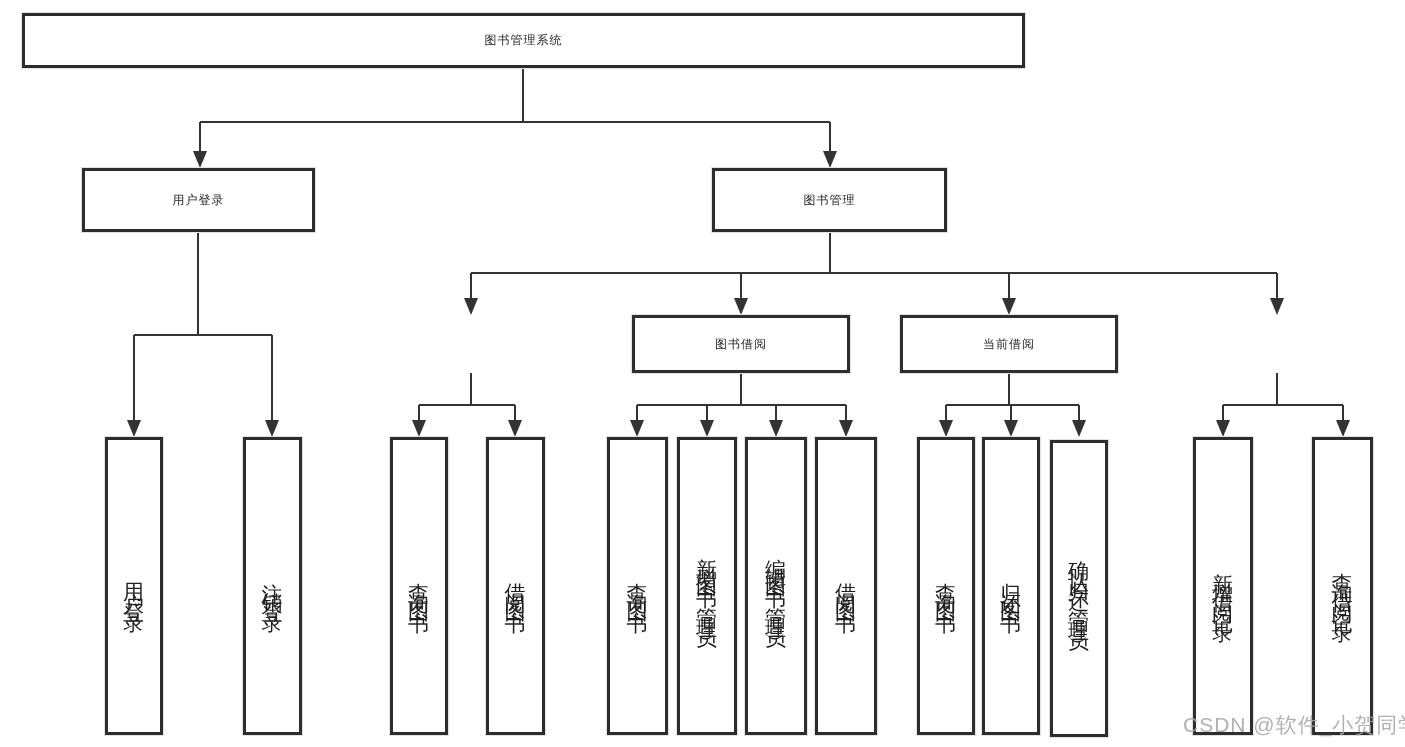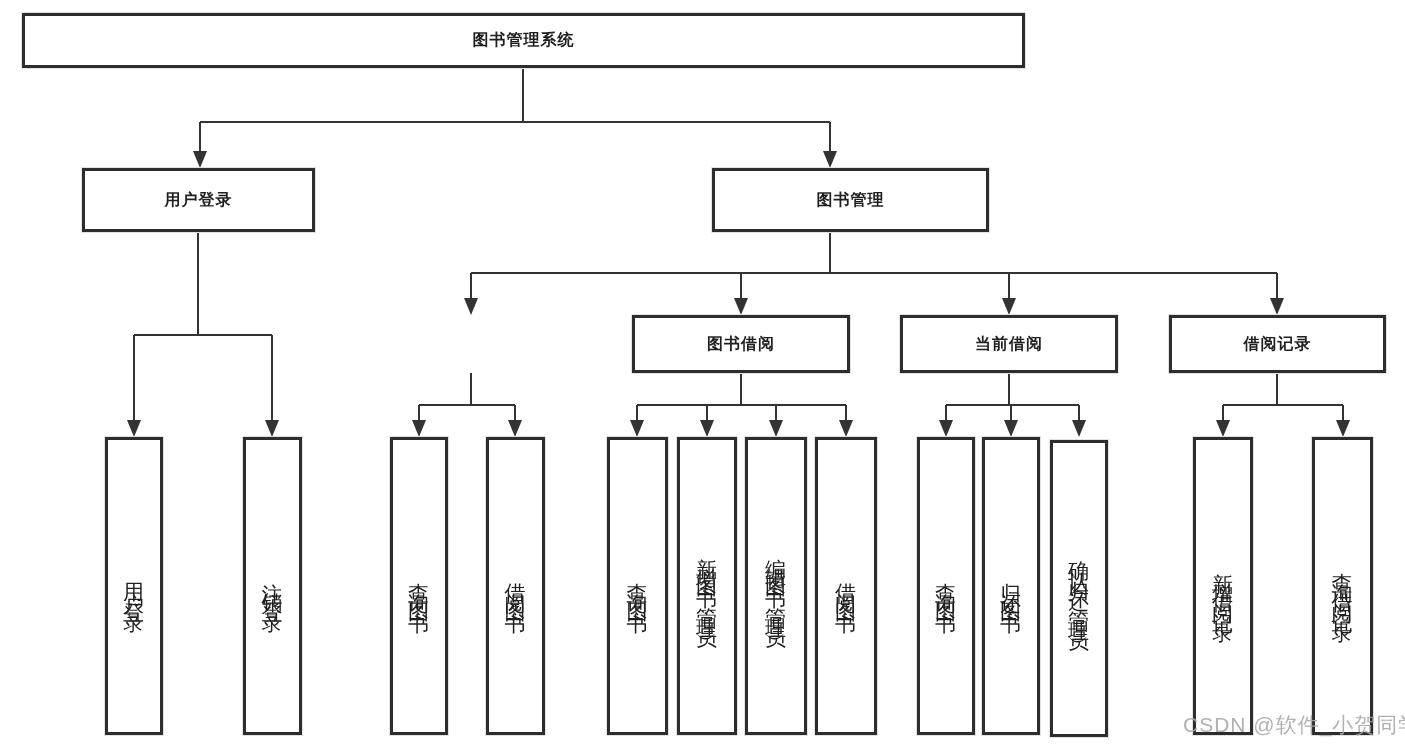--- a/index.html
+++ b/index.html
@@ -15,21 +15,21 @@
   .wires polygon{fill:#333333;stroke:none;}
   .node{
     position:absolute;
     box-sizing:border-box;
     background:#ffffff;
     border:3px solid #2d2d2d;
     display:flex;align-items:center;justify-content:center;
     color:#1f1f1f;
     box-shadow:0 0 0 1px #e2e2e2;
   }
-  .node.h{font-size:16px;letter-spacing:1px;white-space:nowrap;font-weight:bold;}
+  .node.h{font-size:12px;letter-spacing:1px;white-space:nowrap;}
   .node.v .lbl{
     writing-mode:vertical-rl;
     text-orientation:mixed;
     font-size:21px;
     line-height:1.1;
     letter-spacing:10px;
     white-space:nowrap;
   }
   .watermark{
     position:absolute;
@@ -89,32 +89,29 @@
     </g>
   </svg>
 
   <div class="node h" style="left:22px;top:13px;width:1003px;height:55px;">
     <span class="lbl">图书管理系统</span>
   </div>
 
   <div class="node h" style="left:82px;top:168px;width:233px;height:64px;">
     <span class="lbl">用户登录</span>
   </div>
-  <div class="node h" style="left:712px;top:168px;width:277px;height:64px;">
+  <div class="node h" style="left:712px;top:168px;width:235px;height:64px;">
     <span class="lbl">图书管理</span>
   </div>
 
   <div class="node h" style="left:900px;top:315px;width:218px;height:58px;">
     <span class="lbl">当前借阅</span>
   </div>
   <div class="node h" style="left:632px;top:315px;width:218px;height:58px;">
     <span class="lbl">图书借阅</span>
-  </div>
-  <div class="node h" style="left:1169px;top:315px;width:217px;height:58px;">
-    <span class="lbl">借阅记录</span>
   </div>
 
   <div class="node v" style="left:105px;top:437px;width:58px;height:298px;">
     <span class="lbl">用户登录</span>
   </div>
   <div class="node v" style="left:243px;top:437px;width:59px;height:298px;">
     <span class="lbl">注销登录</span>
   </div>
 
   <div class="node v" style="left:390px;top:437px;width:58px;height:298px;">

